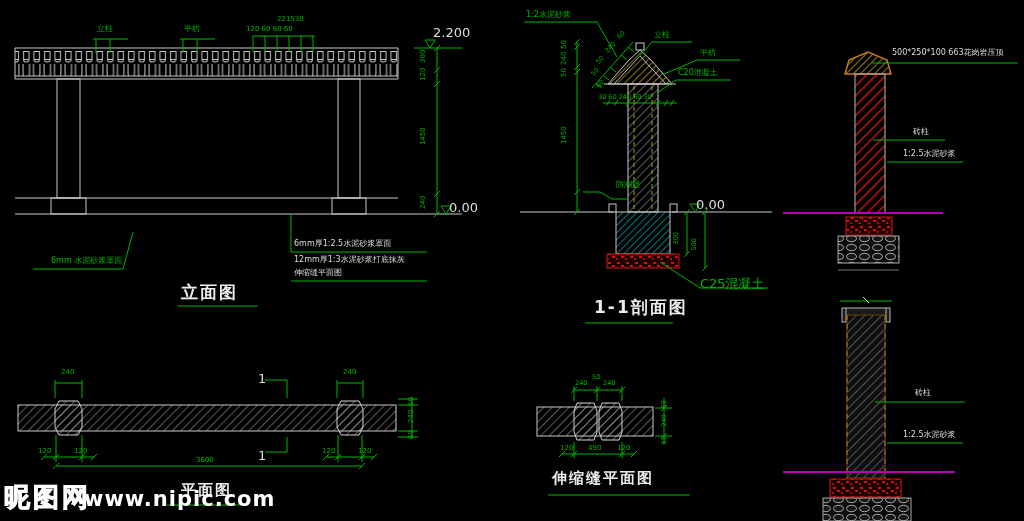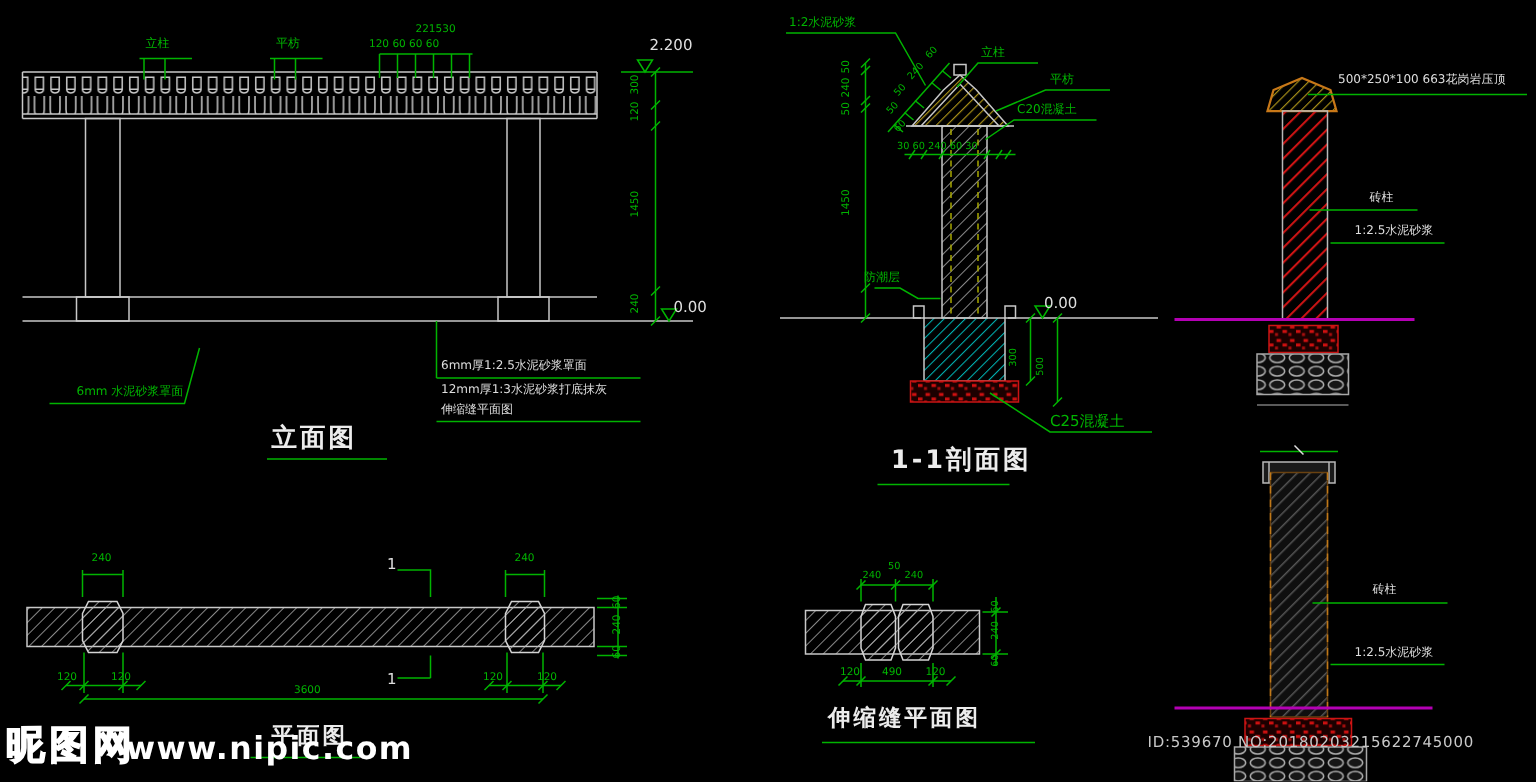--- a/index.html
+++ b/index.html
@@ -5,21 +5,21 @@
   html,body{margin:0;padding:0;background:#000;}
   .canvas{position:relative;width:1024px;height:521px;background:#000;overflow:hidden;
           font-family:"DejaVu Sans","Liberation Sans",sans-serif;}
   .canvas svg{position:absolute;left:0;top:0;}
   .t{position:absolute;white-space:nowrap;line-height:1;}
   .g{color:#00b400;}
   .w{color:#dedede;}
   .f65{font-size:6.5px;}
   .f7{font-size:7px;}
   .f8{font-size:8px;}
-  .f9{font-size:10px;}
+  .f9{font-size:13px;}
   .ttl{font-size:17px;font-weight:bold;letter-spacing:2px;color:#ececec;}
   .ttl2{font-size:15px;font-weight:bold;letter-spacing:2px;color:#ececec;}
   .rv{transform:rotate(-90deg);transform-origin:0 100%;}
   .rd{transform:rotate(-48deg);transform-origin:0 0;}
   .wm-logo{font-size:26px;font-weight:bold;color:#fff;letter-spacing:3px;-webkit-text-stroke:1px #fff;}
   .wm-url{font-size:21px;font-weight:bold;color:#fff;letter-spacing:1px;}
   .idl{font-size:10px;color:#c8c8c8;letter-spacing:.5px;}
 </style>
 </head>
 <body>
@@ -214,21 +214,21 @@
 <div class="t g f65 rd" style="left:590px;top:73px">50</div>
 <div class="t g f65 rd" style="left:595px;top:85px">60</div>
 <div class="t g f65" style="left:598px;top:94px">30 60 240 60 30</div>
 <div class="t g f7 rv" style="left:568px;top:42px">50</div>
 <div class="t g f7 rv" style="left:568px;top:58px">240</div>
 <div class="t g f7 rv" style="left:568px;top:70px">50</div>
 <div class="t g f7 rv" style="left:568px;top:137px">1450</div>
 <div class="t g f8" style="left:654px;top:31px">立柱</div>
 <div class="t g f8" style="left:700px;top:49px">平枋</div>
 <div class="t g f8" style="left:678px;top:69px">C20混凝土</div>
-<div class="t g f8" style="left:576px;top:181px">防潮层</div>
+<div class="t g f8" style="left:616px;top:181px">防潮层</div>
 <div class="t w f9" style="left:696px;top:198px">0.00</div>
 <div class="t g f65 rv" style="left:679px;top:238px">300</div>
 <div class="t g f65 rv" style="left:697px;top:244px">500</div>
 <div class="t g f9" style="left:700px;top:277px">C25混凝土</div>
 <div class="t ttl" style="left:594px;top:299px">1-1剖面图</div>
 
 <div class="t w f8" style="left:892px;top:49px">500*250*100 663花岗岩压顶</div>
 <div class="t w f8" style="left:913px;top:128px">砖柱</div>
 <div class="t w f8" style="left:903px;top:150px">1:2.5水泥砂浆</div>
 
@@ -255,15 +255,14 @@
 <div class="t g f7" style="left:560px;top:445px">120</div>
 <div class="t g f7" style="left:588px;top:445px">490</div>
 <div class="t g f7" style="left:617px;top:445px">120</div>
 <div class="t g f65 rv" style="left:667px;top:402px">60</div>
 <div class="t g f65 rv" style="left:667px;top:420px">240</div>
 <div class="t g f65 rv" style="left:667px;top:438px">60</div>
 <div class="t ttl2" style="left:552px;top:471px">伸缩缝平面图</div>
 
 <div class="t wm-url" style="left:84px;top:489px">www.nipic.com</div>
 <div class="t wm-logo" style="left:4px;top:484px">昵图网</div>
-<div class="t idl" style="left:765px;top:491px">ID:539670 NO:20180203215622745000</div>
 
 </div>
 
 </body></html>

